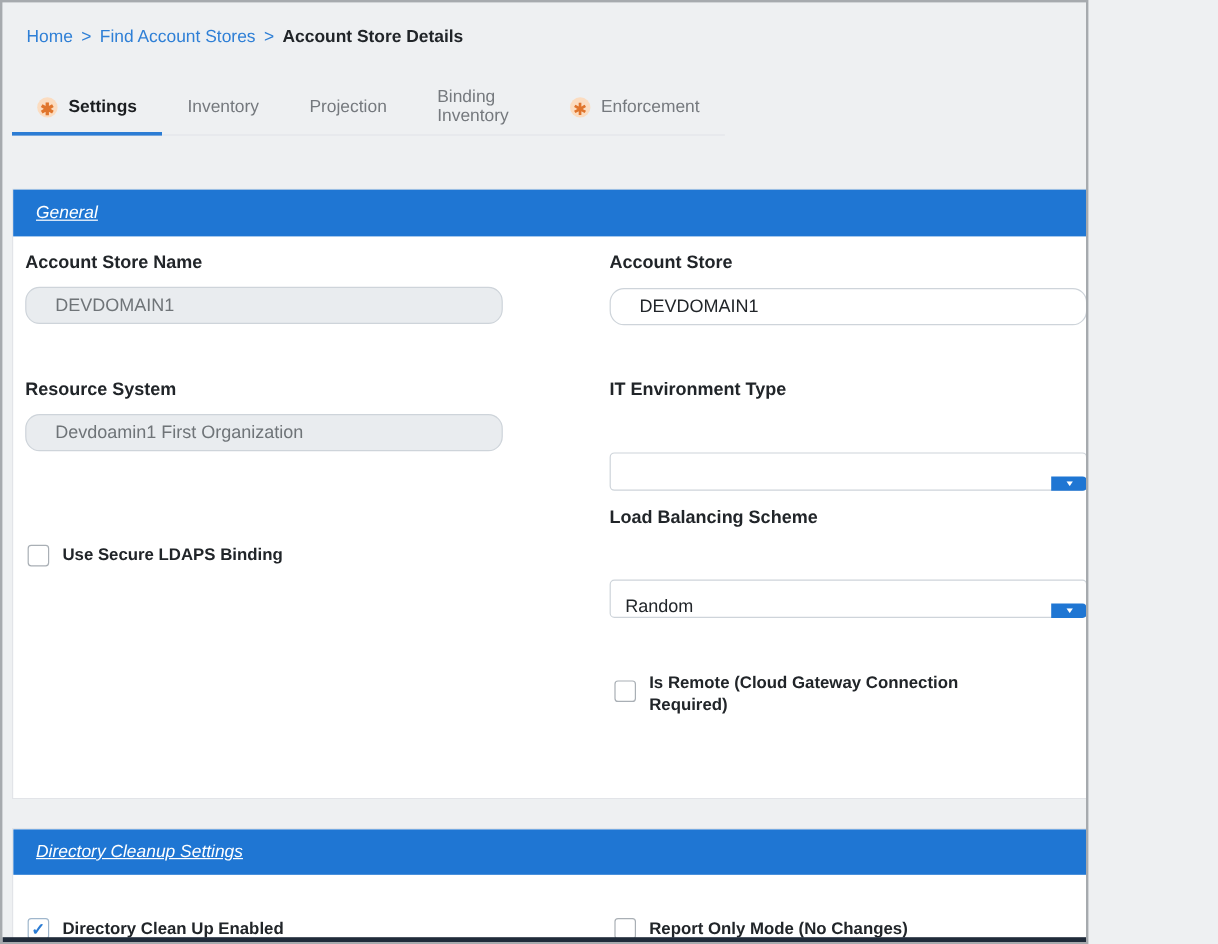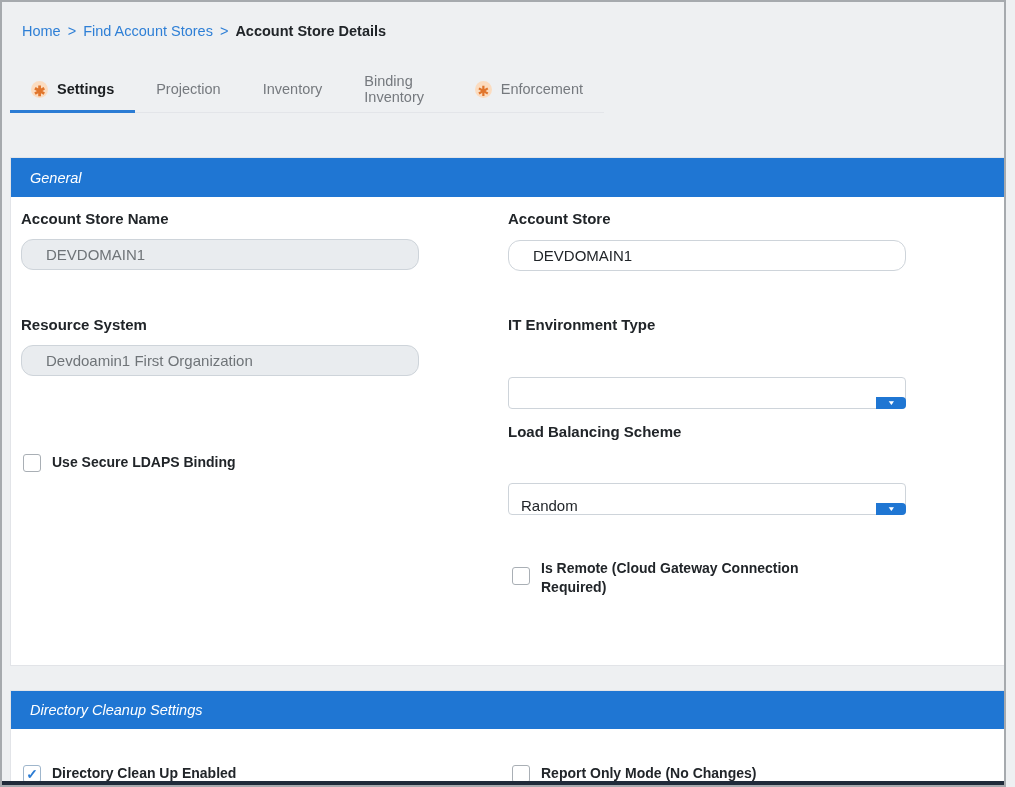--- a/index.html
+++ b/index.html
@@ -1,20 +1,20 @@
 <!DOCTYPE html>
 <html><head>
 <meta charset="utf-8">
 <style>
   * { box-sizing: border-box; margin: 0; padding: 0; }
   html,body { width:1015px; height:787px; }
   body { font-family: "Liberation Sans", sans-serif; background:#eef0f2; }
 
   .frame {
-    position:relative; width:1006px; height:787px; overflow:hidden;
+    position:relative; width:907px; height:787px; overflow:hidden;
     background:#eef0f2; border:2px solid #a6aaae;
   }
   .bottom-edge {
     position:absolute; left:0; right:0; bottom:0; height:4px;
     background:#202b3a; z-index:50;
   }
 
   
   .breadcrumb {
     position:absolute; left:20px; top:21px; font-size:14.5px;
@@ -43,21 +43,21 @@
 
   
   .card {
     position:absolute; left:8px; width:997px; background:#ffffff;
     border:1px solid #e2e4e8;
   }
   .card-general { top:155px; height:509px; }
   .card-cleanup { top:688px; height:99px; overflow:hidden; }
   .card-header {
     height:39px; background:#1f76d3; color:#ffffff; font-style:italic;
-    font-size:14.5px; display:flex; align-items:center; padding:0 19px;
+    font-size:14.5px; display:flex; align-items:center; padding:0 19px;text-decoration:underline;
   }
   .card-cleanup .card-header { height:38px; }
 
   .field-label {
     position:absolute; font-size:15px; font-weight:700; color:#212529;
   }
   .text-input {
     position:absolute; width:398px; height:31px;
     border:1px solid #ced4da; border-radius:12px; padding:0 24px;
     font-size:15px; font-family:"Liberation Sans", sans-serif;
@@ -105,24 +105,24 @@
     <span class="crumb-sep">&gt;</span>
     <span class="crumb-current">Account Store Details</span>
   </nav>
 
   <div class="tabbar">
     <div class="tab active">
       <span class="req-badge">✱</span>
       <span>Settings</span>
     </div>
     <div class="tab">
-      <span>Projection</span>
+      <span>Inventory</span>
     </div>
     <div class="tab">
-      <span>Inventory</span>
+      <span>Projection</span>
     </div>
     <div class="tab">
       <span>Binding Inventory</span>
     </div>
     <div class="tab">
       <span class="req-badge">✱</span>
       <span>Enforcement</span>
     </div>
   </div>
 

